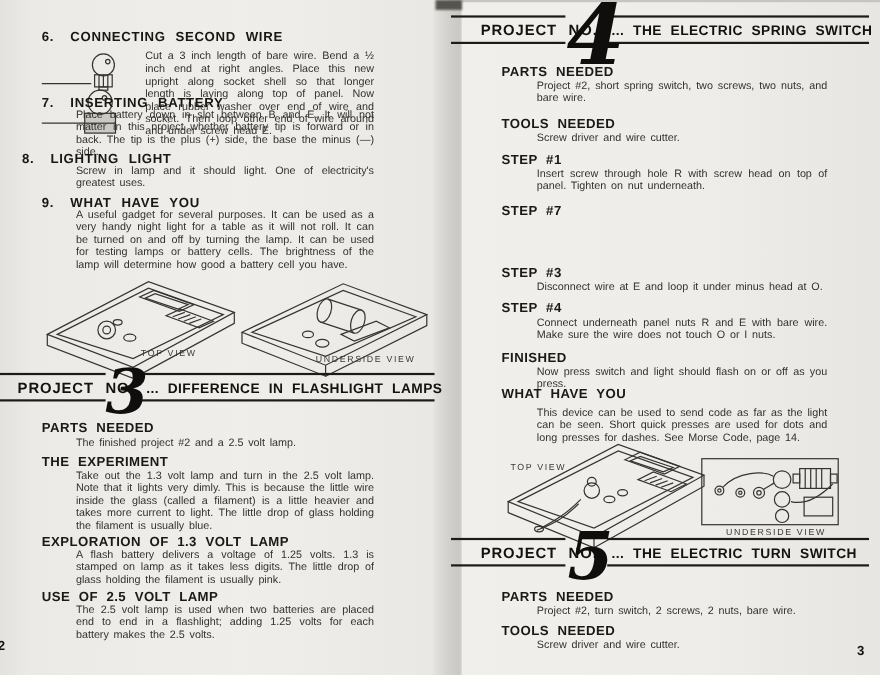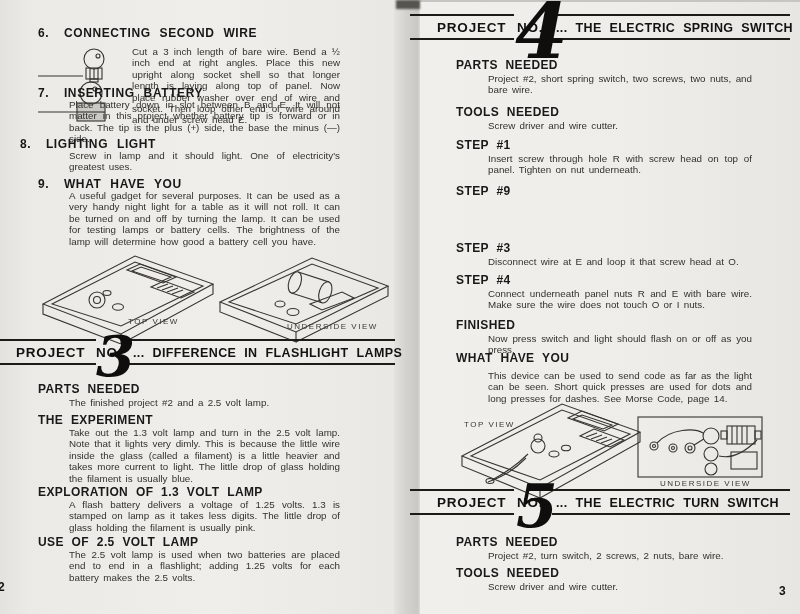--- a/index.html
+++ b/index.html
@@ -156,24 +156,24 @@
 
     <div class="sub-head" style="top:56px;left:36px">PARTS NEEDED</div>
     <p class="body-text" style="top:71px;left:68px;width:264px">Project #2, short spring switch, two screws, two nuts, and bare wire.</p>
 
     <div class="sub-head" style="top:103px;left:36px">TOOLS NEEDED</div>
     <p class="body-text" style="top:118px;left:68px;width:264px">Screw driver and wire cutter.</p>
 
     <div class="sub-head" style="top:136px;left:36px">STEP #1</div>
     <p class="body-text" style="top:151px;left:68px;width:264px">Insert screw through hole R with screw head on top of panel. Tighten on nut underneath.</p>
 
-    <div class="sub-head" style="top:182px;left:36px">STEP #9</div>
+    <div class="sub-head" style="top:182px;left:36px">STEP #7</div>
 
     <div class="sub-head" style="top:239px;left:36px">STEP #3</div>
-    <p class="body-text" style="top:254px;left:68px;width:264px">Disconnect wire at E and loop it that screw head at O.</p>
+    <p class="body-text" style="top:254px;left:68px;width:264px">Disconnect wire at E and loop it under minus head at O.</p>
 
     <div class="sub-head" style="top:271px;left:36px">STEP #4</div>
     <p class="body-text" style="top:286px;left:68px;width:264px">Connect underneath panel nuts R and E with bare wire. Make sure the wire does not touch O or I nuts.</p>
 
     <div class="sub-head" style="top:316px;left:36px">FINISHED</div>
     <p class="body-text" style="top:331px;left:68px;width:264px">Now press switch and light should flash on or off as you press.</p>
 
     <div class="sub-head" style="top:349px;left:36px">WHAT HAVE YOU</div>
     <p class="body-text" style="top:368px;left:68px;width:264px">This device can be used to send code as far as the light can be seen. Short quick presses are used for dots and long presses for dashes. See Morse Code, page 14.</p>
 

